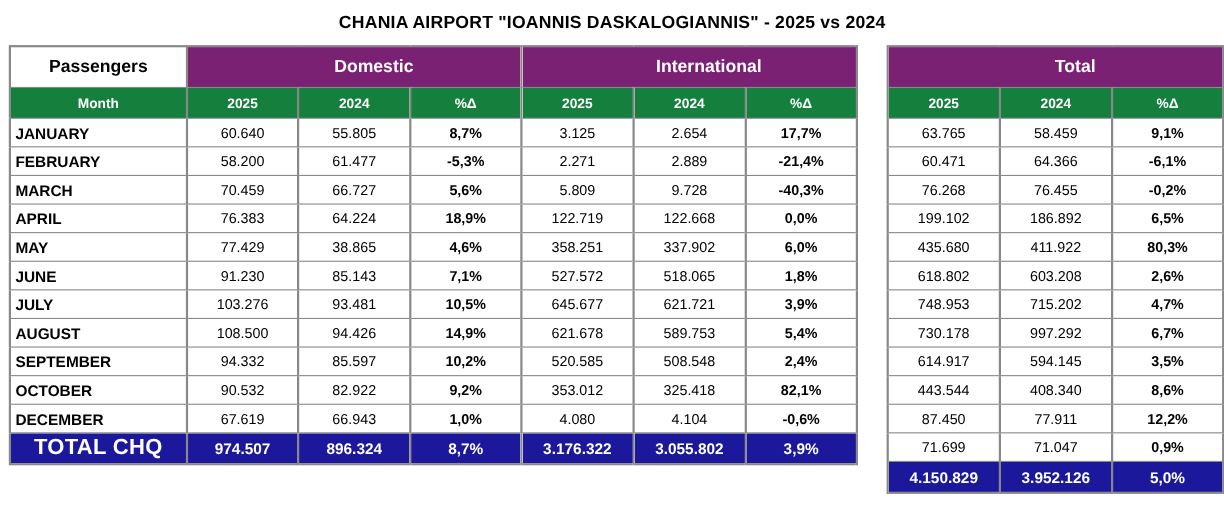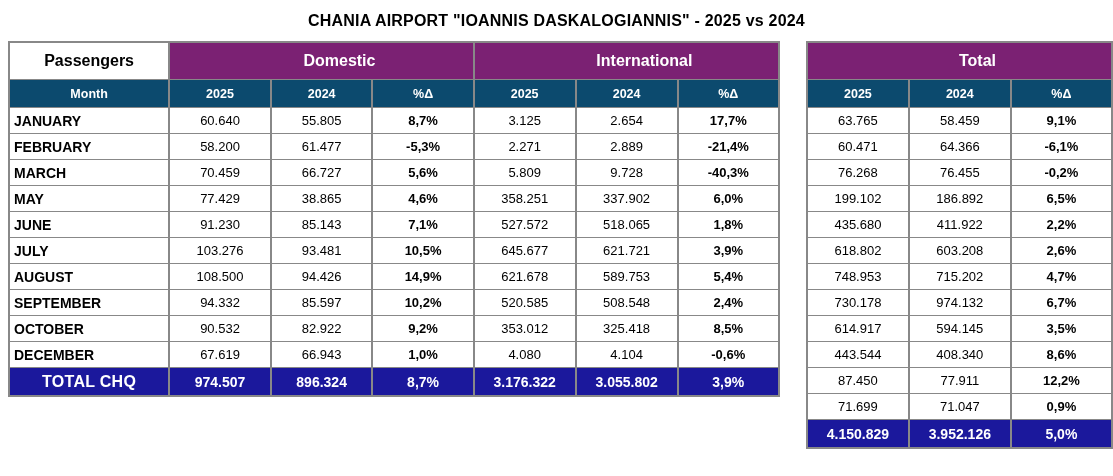--- a/index.html
+++ b/index.html
@@ -57,21 +57,21 @@
     background: #7b2173;
     color: #ffffff;
     font-weight: bold;
     font-size: 16px;
     text-align: center;
     height: 36px;
     padding-left: 36px;
   }
   
   .year-head {
-    background: #0c4a6e;
+    background: #15803d;
     color: #ffffff;
     font-weight: bold;
     font-size: 12.5px;
     text-align: center;
     height: 27px;
   }
   
   tbody td {
     height: 25px;
     font-size: 13px;
@@ -89,21 +89,21 @@
   td.pct-cell { text-align: center; font-weight: bold; }
   
   tfoot td {
     background: #1b189c;
     color: #ffffff;
     font-weight: bold;
     text-align: center;
     height: 27px;
     font-size: 14px;
   }
-  tfoot td.total-label-cell { font-size: 16px; letter-spacing: 0.3px; }
+  tfoot td.total-label-cell { font-size: 20px; letter-spacing: 0.3px; }
 
   
   col.c-month { width: 162px; }
   col.c-data  { width: 103px; }
 </style>
 </head>
 <body>
 
 <div class="page">
 
@@ -159,20 +159,29 @@
           <tr>
             <td class="month-cell">MARCH</td>
             <td class="num-cell">70.459</td>
             <td class="num-cell">66.727</td>
             <td class="pct-cell">5,6%</td>
             <td class="num-cell">5.809</td>
             <td class="num-cell">9.728</td>
             <td class="pct-cell">-40,3%</td>
           </tr>
           <tr>
+            <td class="month-cell">APRIL</td>
+            <td class="num-cell">76.383</td>
+            <td class="num-cell">64.224</td>
+            <td class="pct-cell">18,9%</td>
+            <td class="num-cell">122.719</td>
+            <td class="num-cell">122.668</td>
+            <td class="pct-cell">0,0%</td>
+          </tr>
+          <tr>
             <td class="month-cell">MAY</td>
             <td class="num-cell">77.429</td>
             <td class="num-cell">38.865</td>
             <td class="pct-cell">4,6%</td>
             <td class="num-cell">358.251</td>
             <td class="num-cell">337.902</td>
             <td class="pct-cell">6,0%</td>
           </tr>
           <tr>
             <td class="month-cell">JUNE</td>
@@ -210,21 +219,21 @@
             <td class="num-cell">508.548</td>
             <td class="pct-cell">2,4%</td>
           </tr>
           <tr>
             <td class="month-cell">OCTOBER</td>
             <td class="num-cell">90.532</td>
             <td class="num-cell">82.922</td>
             <td class="pct-cell">9,2%</td>
             <td class="num-cell">353.012</td>
             <td class="num-cell">325.418</td>
-            <td class="pct-cell">8,5%</td>
+            <td class="pct-cell">82,1%</td>
           </tr>
           <tr>
             <td class="month-cell">DECEMBER</td>
             <td class="num-cell">67.619</td>
             <td class="num-cell">66.943</td>
             <td class="pct-cell">1,0%</td>
             <td class="num-cell">4.080</td>
             <td class="num-cell">4.104</td>
             <td class="pct-cell">-0,6%</td>
           </tr>
@@ -275,35 +284,35 @@
             <td class="pct-cell">-0,2%</td>
           </tr>
           <tr>
             <td class="num-cell">199.102</td>
             <td class="num-cell">186.892</td>
             <td class="pct-cell">6,5%</td>
           </tr>
           <tr>
             <td class="num-cell">435.680</td>
             <td class="num-cell">411.922</td>
-            <td class="pct-cell">2,2%</td>
+            <td class="pct-cell">80,3%</td>
           </tr>
           <tr>
             <td class="num-cell">618.802</td>
             <td class="num-cell">603.208</td>
             <td class="pct-cell">2,6%</td>
           </tr>
           <tr>
             <td class="num-cell">748.953</td>
             <td class="num-cell">715.202</td>
             <td class="pct-cell">4,7%</td>
           </tr>
           <tr>
             <td class="num-cell">730.178</td>
-            <td class="num-cell">974.132</td>
+            <td class="num-cell">997.292</td>
             <td class="pct-cell">6,7%</td>
           </tr>
           <tr>
             <td class="num-cell">614.917</td>
             <td class="num-cell">594.145</td>
             <td class="pct-cell">3,5%</td>
           </tr>
           <tr>
             <td class="num-cell">443.544</td>
             <td class="num-cell">408.340</td>

